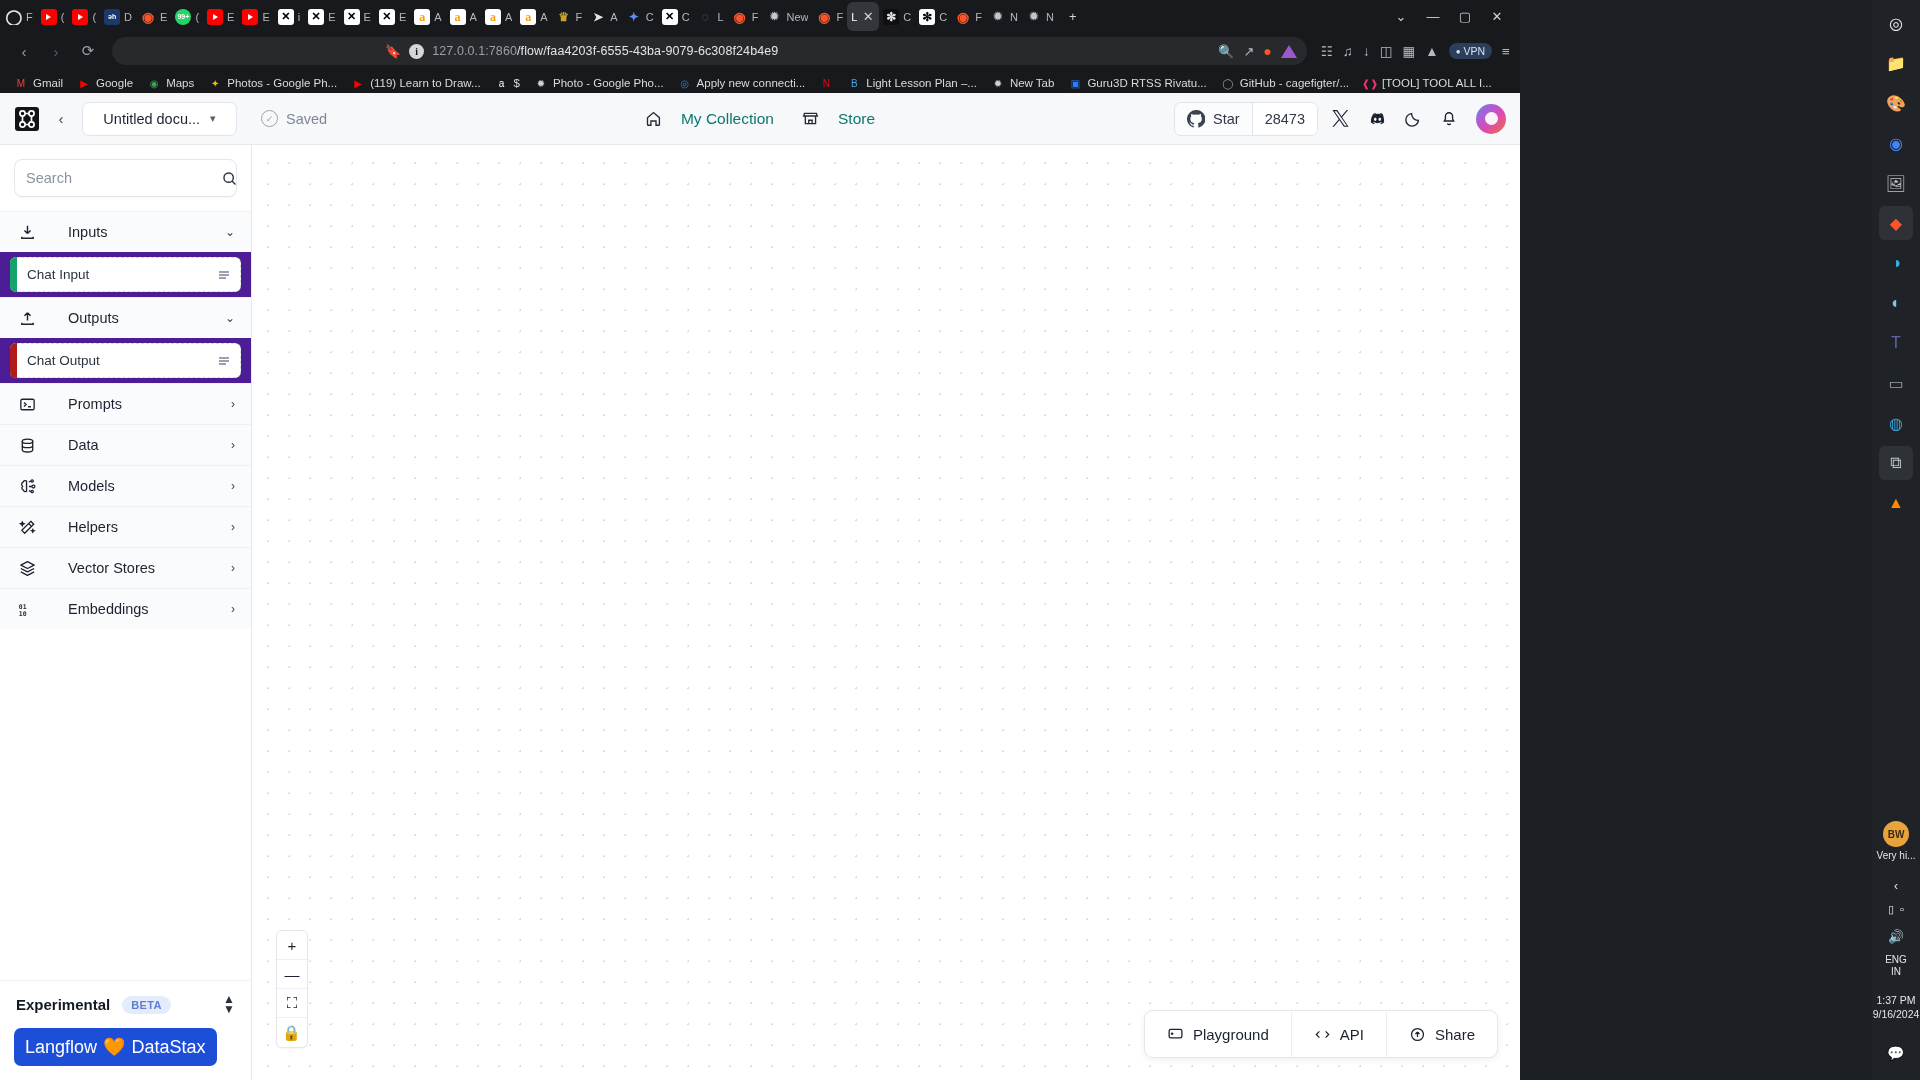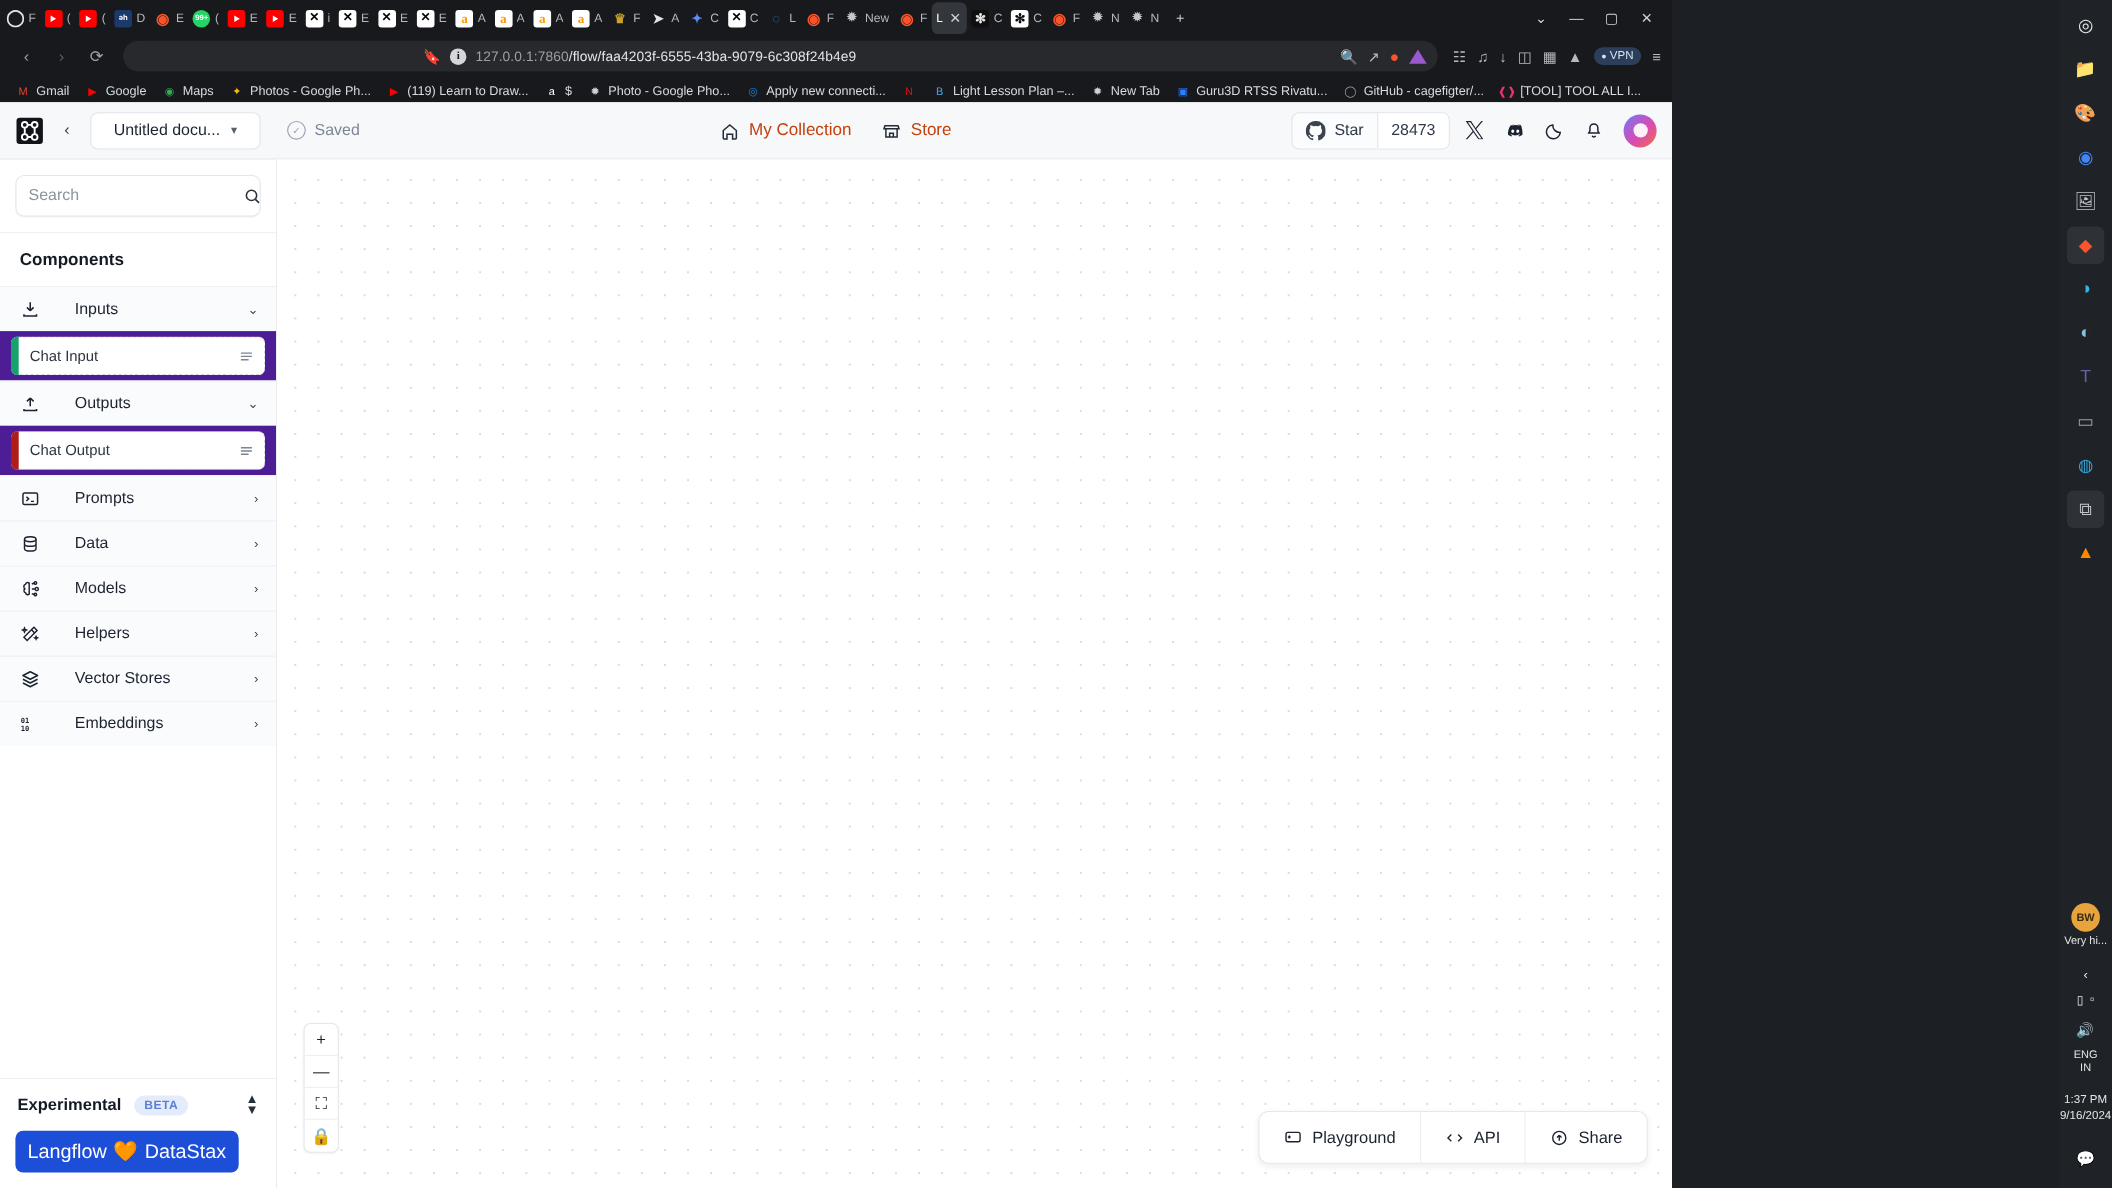--- a/index.html
+++ b/index.html
@@ -84,21 +84,21 @@
   .hdr-back { width:22px; color:#3b4250; font-size:15px; text-align:center; }
   .doc-pill {
     height:34px; min-width:155px; border:1px solid #e1e4ea; border-radius:7px; background:#fff;
     display:flex; align-items:center; justify-content:center; gap:10px; padding:0 12px;
     font-size:14.5px; color:#1c2330; font-weight:500;
   }
   .doc-pill .chev { color:#56606f; font-size:11px; }
   .saved { display:flex; align-items:center; gap:8px; margin-left:14px; color:#7d8796; font-size:14.5px; }
   .saved .ck { width:17px; height:17px; border:1.6px solid #9aa3b0; border-radius:50%; color:#9aa3b0; font-size:9px; display:flex; align-items:center; justify-content:center; }
   .hdr-center { position:absolute; left:50%; transform:translateX(-50%); display:flex; align-items:center; gap:28px; }
-  .hdr-link { display:flex; align-items:flex-end; gap:9px; color:#c2410c; font-size:15.5px; font-weight:500; }
+  .hdr-link { display:flex; align-items:center; gap:19px; color:#0f766e; font-size:15.5px; font-weight:500; }
   .hdr-link .ic { font-size:15px; color:#242b38; }
   .hdr-right { margin-left:auto; display:flex; align-items:center; gap:14px; }
   .starbox { display:flex; align-items:stretch; border:1px solid #e1e4ea; border-radius:7px; overflow:hidden; height:34px; background:#fbfcfd; }
   .starbox .left { display:flex; align-items:center; gap:8px; padding:0 12px; color:#2f3847; font-size:14.5px; }
   .starbox .cnt { display:flex; align-items:center; padding:0 12px; border-left:1px solid #e1e4ea; background:#fff; color:#2f3847; font-size:14.5px; }
   .hdr-ic { color:#1c2330; font-size:16px; width:22px; text-align:center; }
   .avatar { width:30px; height:30px; border-radius:50%; background:linear-gradient(135deg,#6f7bf7,#d84ab5 55%,#f46d3d); display:flex; align-items:center; justify-content:center; }
   .avatar .inner { width:13px; height:13px; border-radius:50%; background:#fff; opacity:.92; }
 
   .lf-body { display:flex; height:935px; }
@@ -479,21 +479,20 @@
             <div class="search-box">
               <input type="text" placeholder="Search" style="">
               <span class="search-ic">
                 <svg width="17" height="17" viewBox="0 0 20 20" fill="none" stroke="#2b3340" stroke-width="1.7">
                     <circle cx="9" cy="9" r="5.5"></circle>
                     <path d="M13.2 13.2L17 17"></path>
                   </svg>
               </span>
             </div>
           </div>
-          <div class="comp-title">Components</div>
           <div class="cat-list" id="catlist">
               <div class="cat">
                 <span class="ic">
                   <svg width="19" height="19" viewBox="0 0 20 20" fill="none" stroke="#1c2330" stroke-width="1.5">
                     <path d="M10 3v8m0 0l-3.2-3.2M10 11l3.2-3.2M4 14.5v1.5h12v-1.5"></path>
                   </svg>
                 </span>
                 <span class="lbl">Inputs</span>
                 <span class="chev">⌄</span>
               </div>

